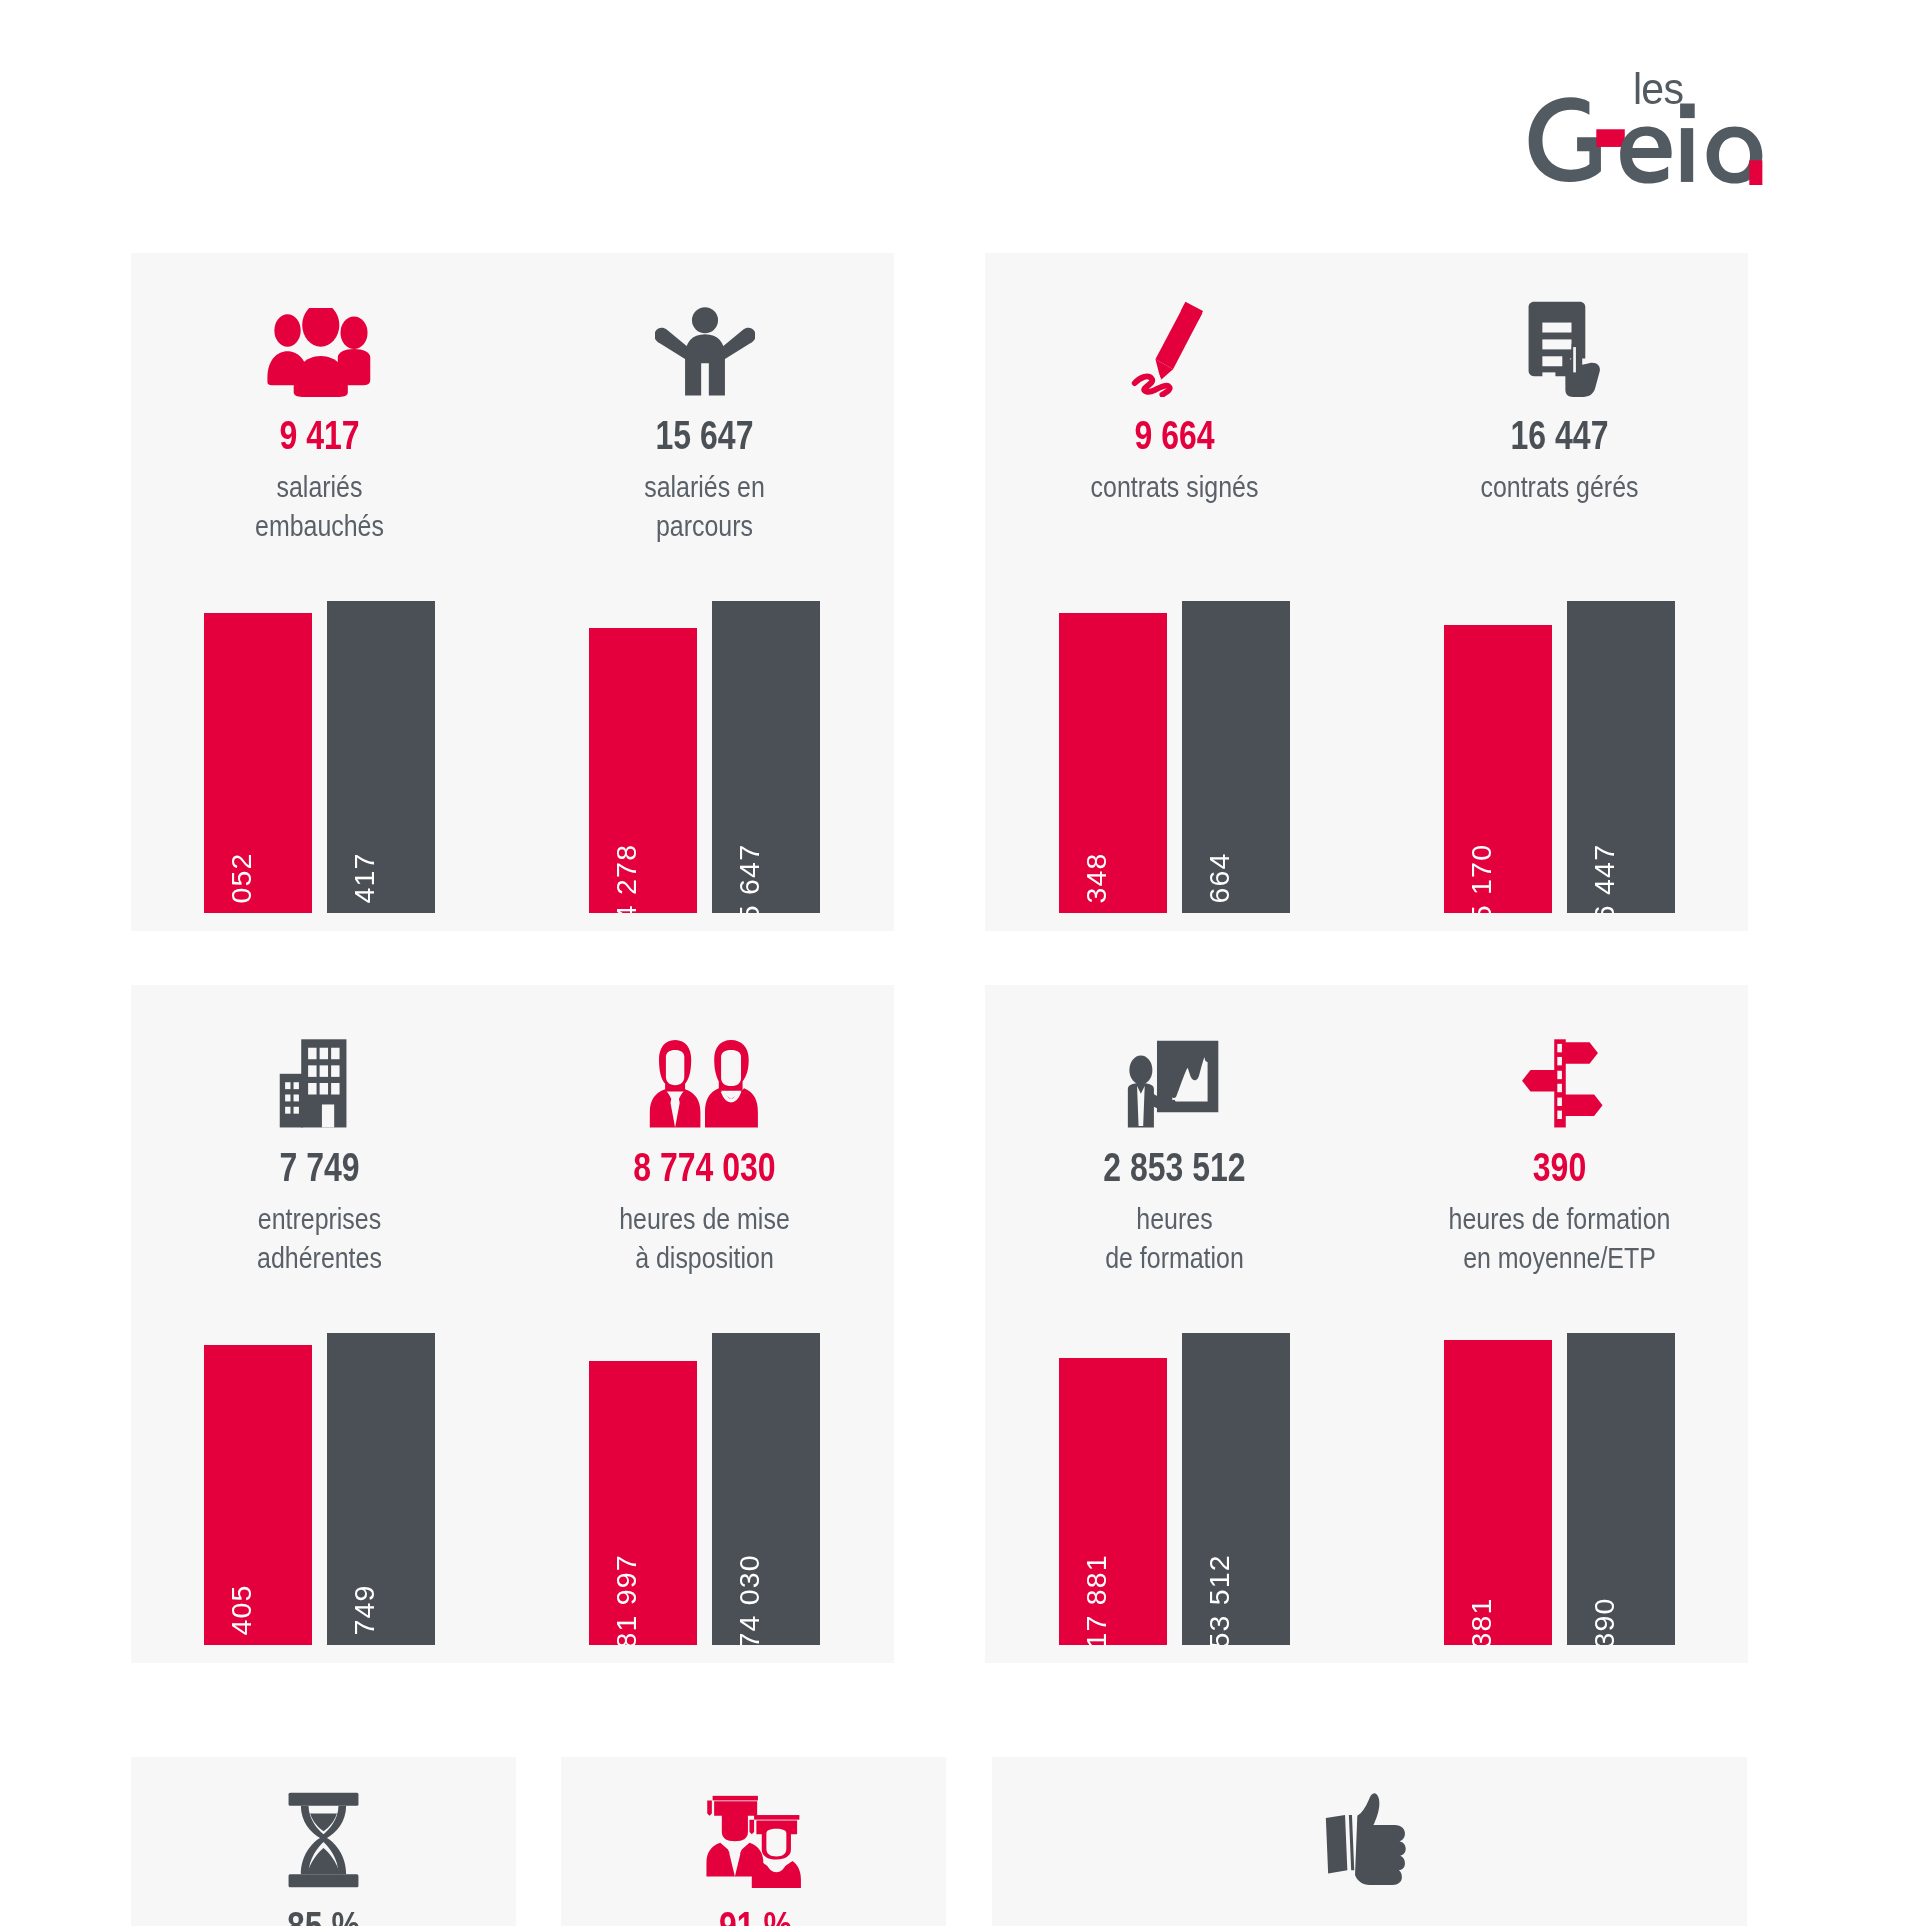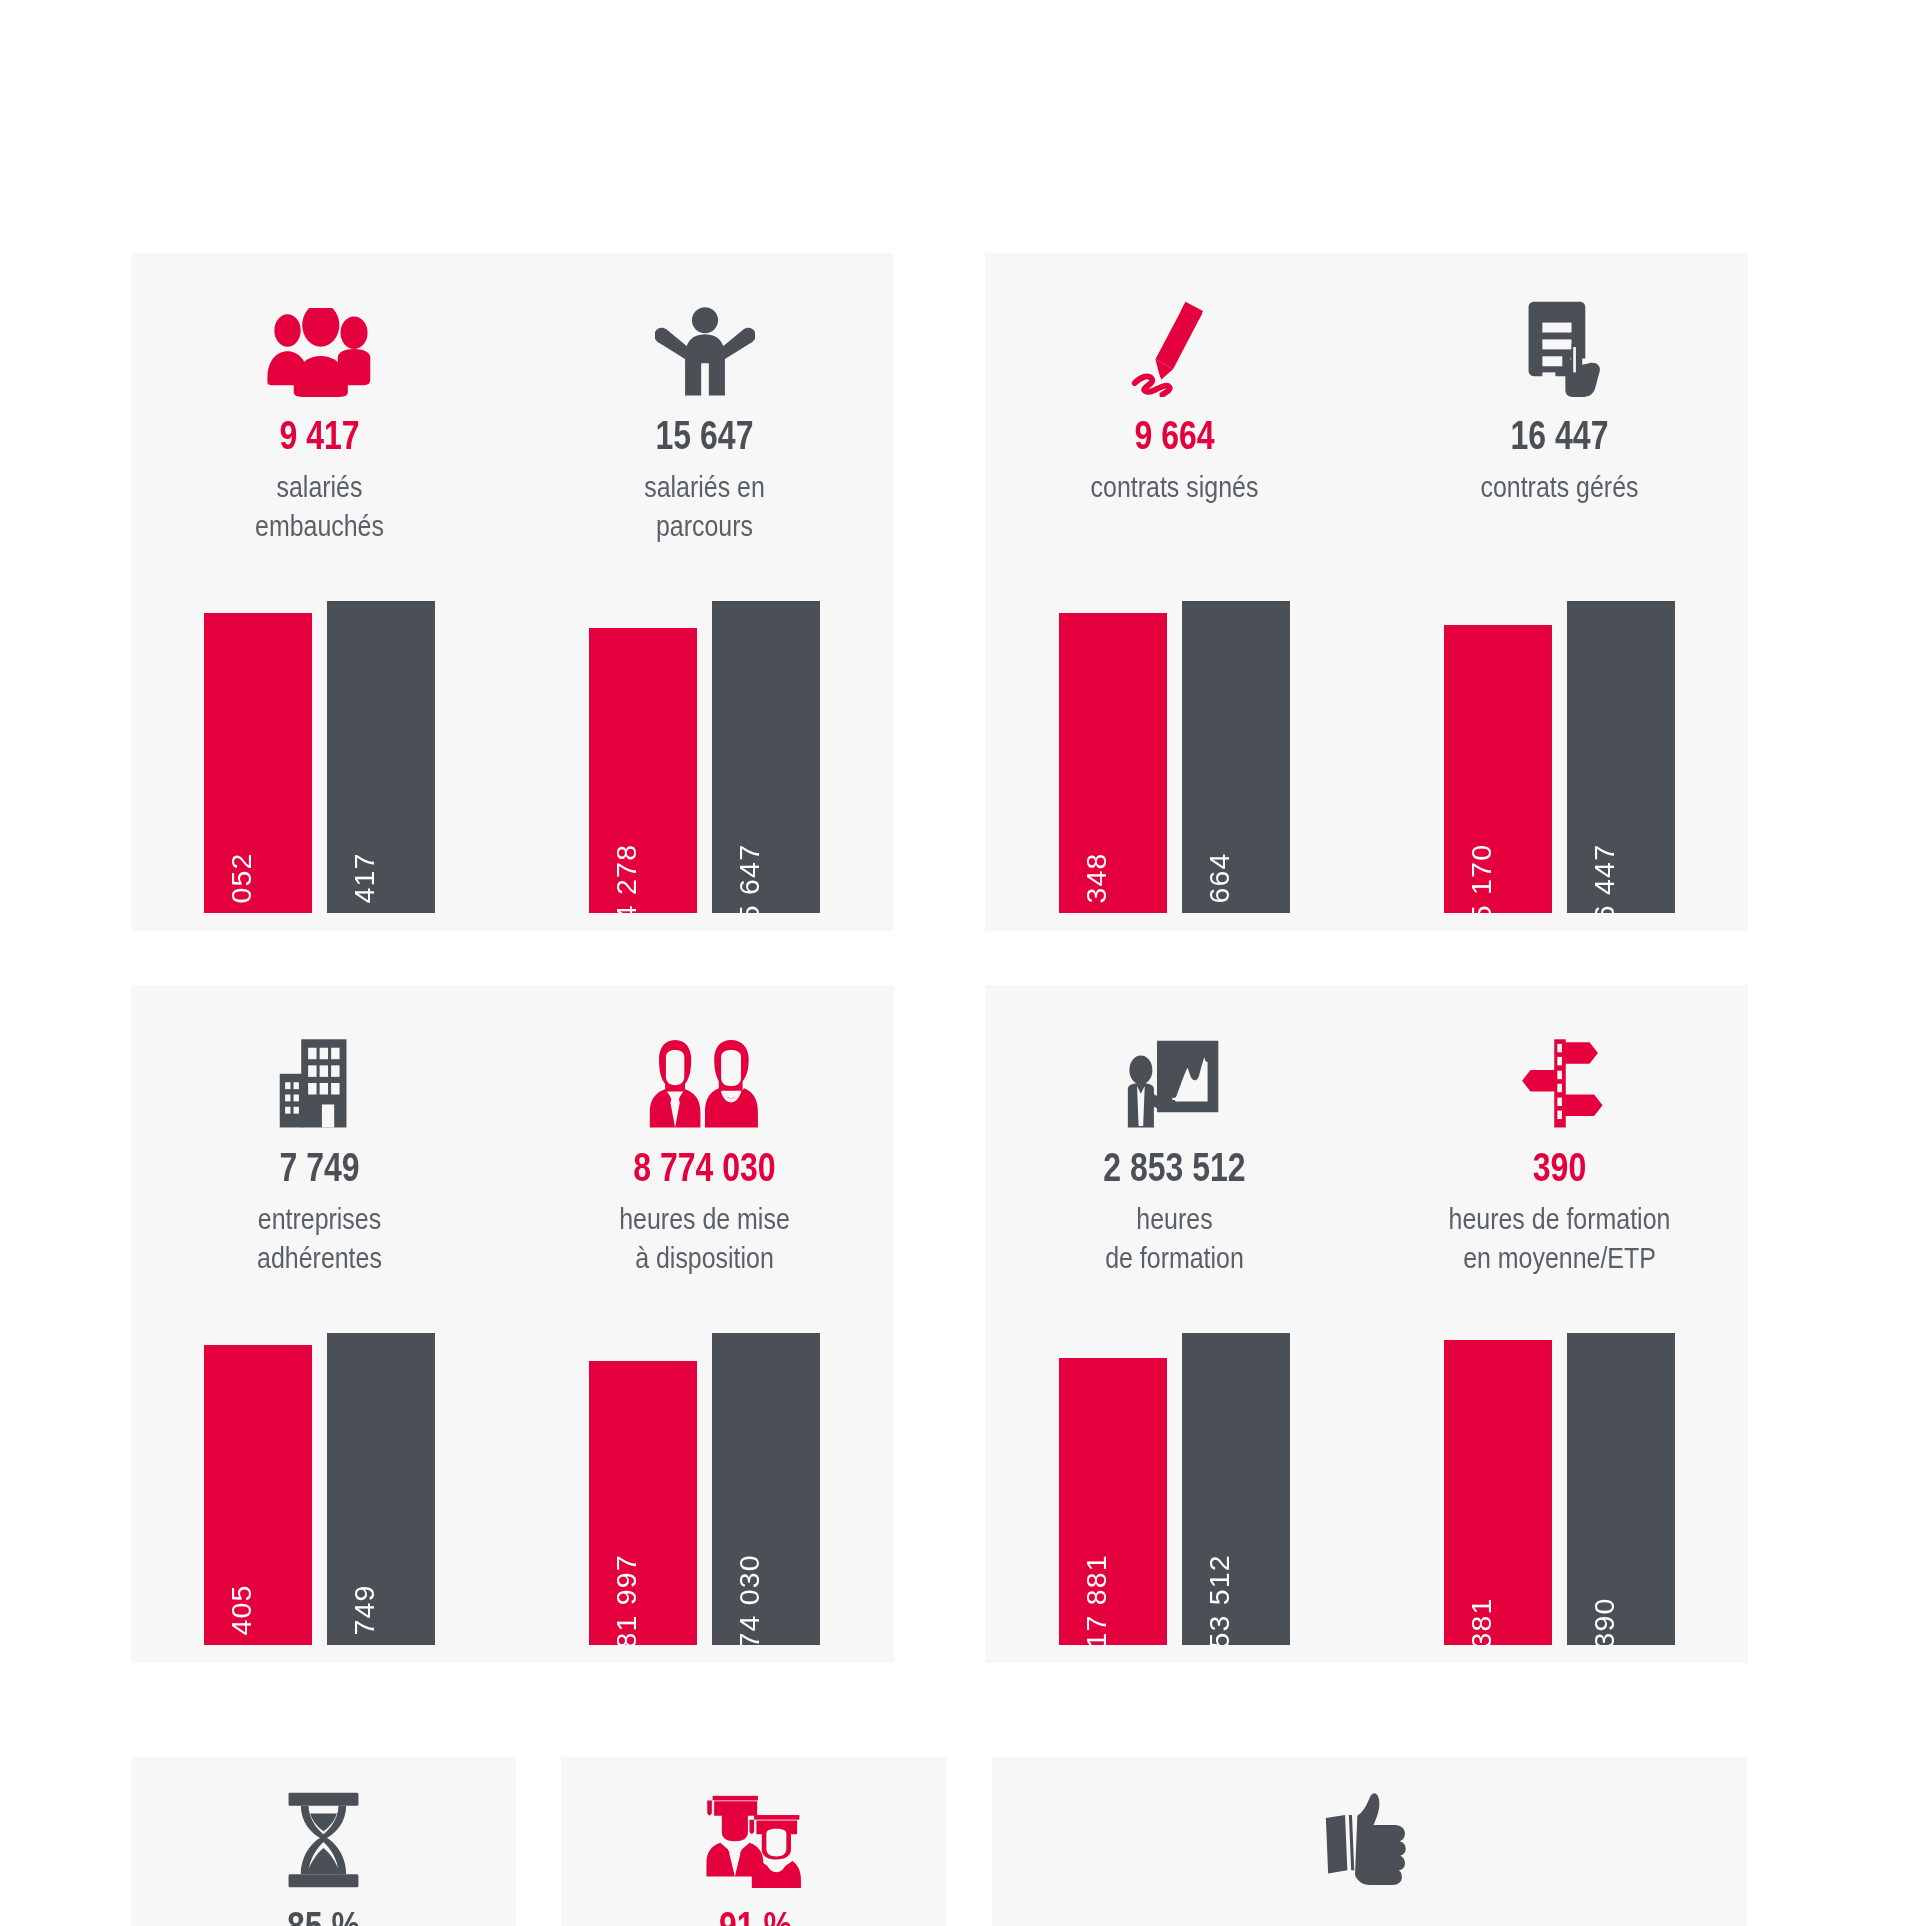--- a/index.html
+++ b/index.html
@@ -83,20 +83,40 @@
     color:#ffffff;
     font-size:28.5px; font-weight:400; letter-spacing:1.2px;
     white-space:nowrap;
   }
 </style>
 </head>
 <body>
 
 <div class="header">
 
+  <div class="logo">
+    <svg viewBox="0 0 760 320" xmlns="http://www.w3.org/2000/svg" aria-hidden="true">
+
+      <text x="295" y="108" font-family="Liberation Sans, sans-serif" font-size="116" font-weight="400" fill="#525A62" letter-spacing="-2" transform="scale(0.92,1) translate(26,0)">les</text>
+
+      <path d="M133 92 C 62 92 24 148 24 206 C 24 264 62 312 131 312 C 170 312 198 298 212 284 L212 196 L150 196 L150 232 L182 232 L182 266 C 172 274 154 280 133 280 C 86 280 60 246 60 205 C 60 162 86 124 134 124 C 154 124 170 129 182 137 L182 104 C 168 96 152 92 133 92 Z" fill="#525A62"></path>
+
+      <rect x="200" y="175" width="74" height="46" fill="#E4003C"></rect>
+
+      <path d="M330 168 C 288 168 262 200 262 243 C 262 287 290 316 334 316 C 356 316 374 311 387 303 L387 272 C 375 280 358 286 338 286 C 313 286 296 271 293 250 L395 250 C 396 244 396 239 396 235 C 396 195 373 168 330 168 Z M 294 224 C 298 203 311 192 330 192 C 349 192 360 204 362 224 Z" fill="#525A62"></path>
+
+      <rect x="420" y="172" width="32" height="140" fill="#525A62"></rect>
+
+      <rect x="418" y="108" width="38" height="38" fill="#525A62"></rect>
+
+      <path d="M560 168 C 515 168 487 203 487 243 C 487 284 515 316 560 316 C 605 316 632 284 632 243 C 632 203 605 168 560 168 Z M560 196 C 586 196 600 217 600 243 C 600 269 586 289 560 289 C 534 289 519 269 519 243 C 519 217 534 196 560 196 Z" fill="#525A62"></path>
+
+      <rect x="598" y="256" width="34" height="96" fill="#E4003C"></rect>
+    </svg>
+  </div>
 </div>
 
 <div class="panel" style="left:131px;top:253px;width:763px;height:678px;"></div>
 <div class="panel" style="left:985px;top:253px;width:763px;height:678px;"></div>
 
 <div class="stat-col" style="left:154px;top:270px;width:331px;">
   <div class="icon-box">
     <svg width="116" height="89" viewBox="0 0 300 230" xmlns="http://www.w3.org/2000/svg">
       <g fill="#E4003C">
         <ellipse cx="66" cy="58" rx="34" ry="42"></ellipse>

